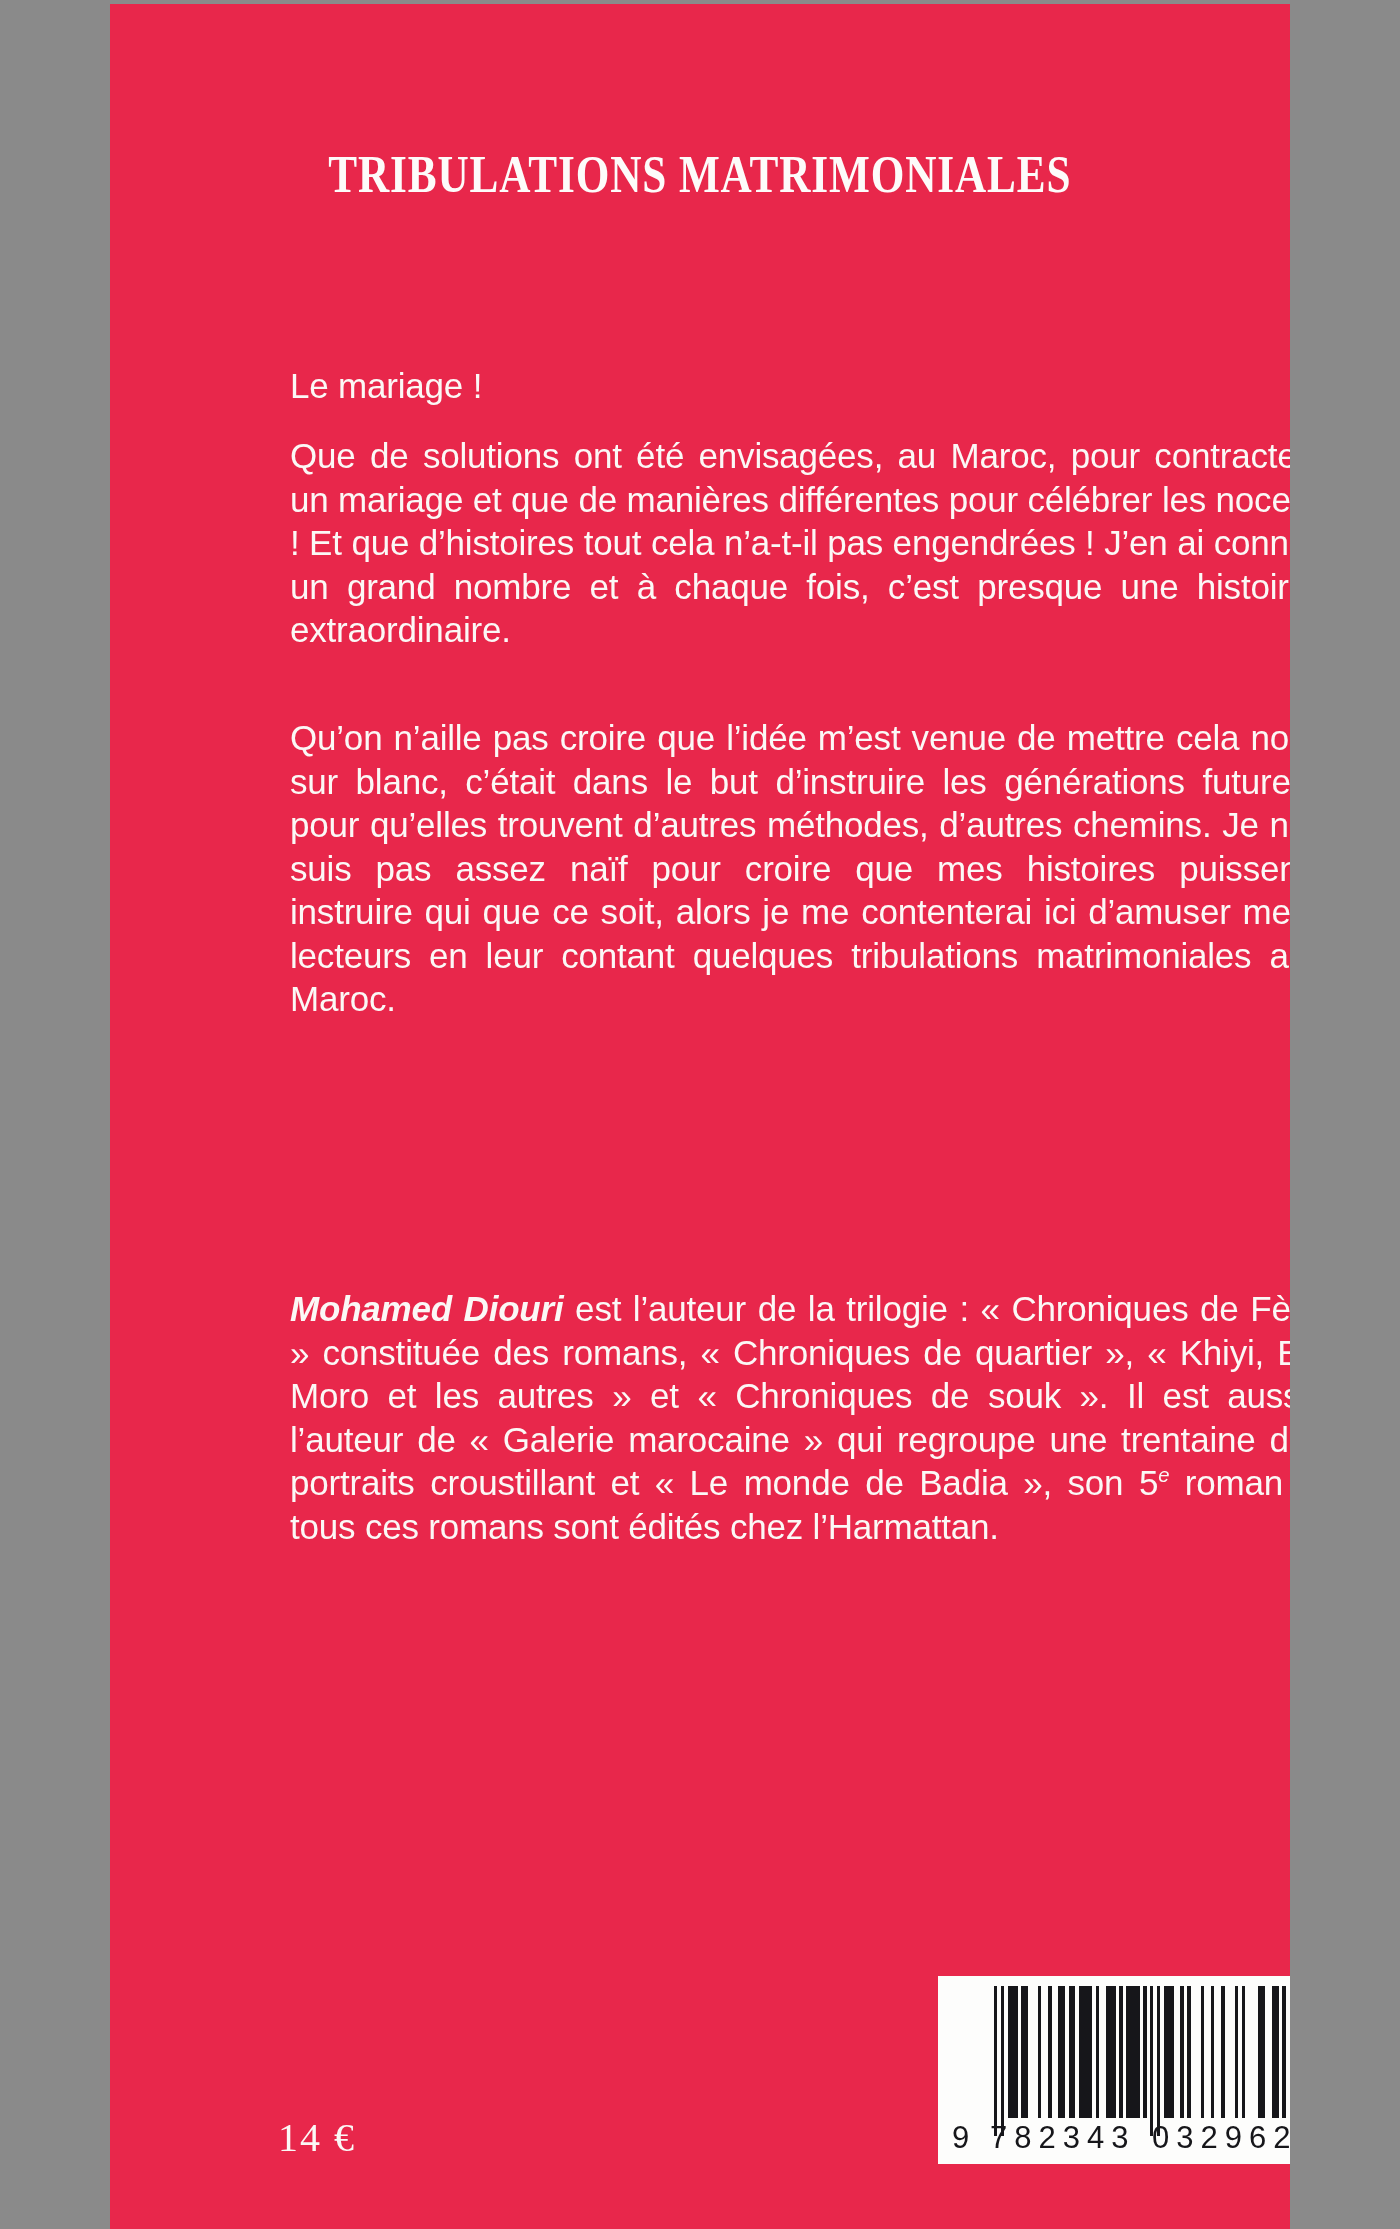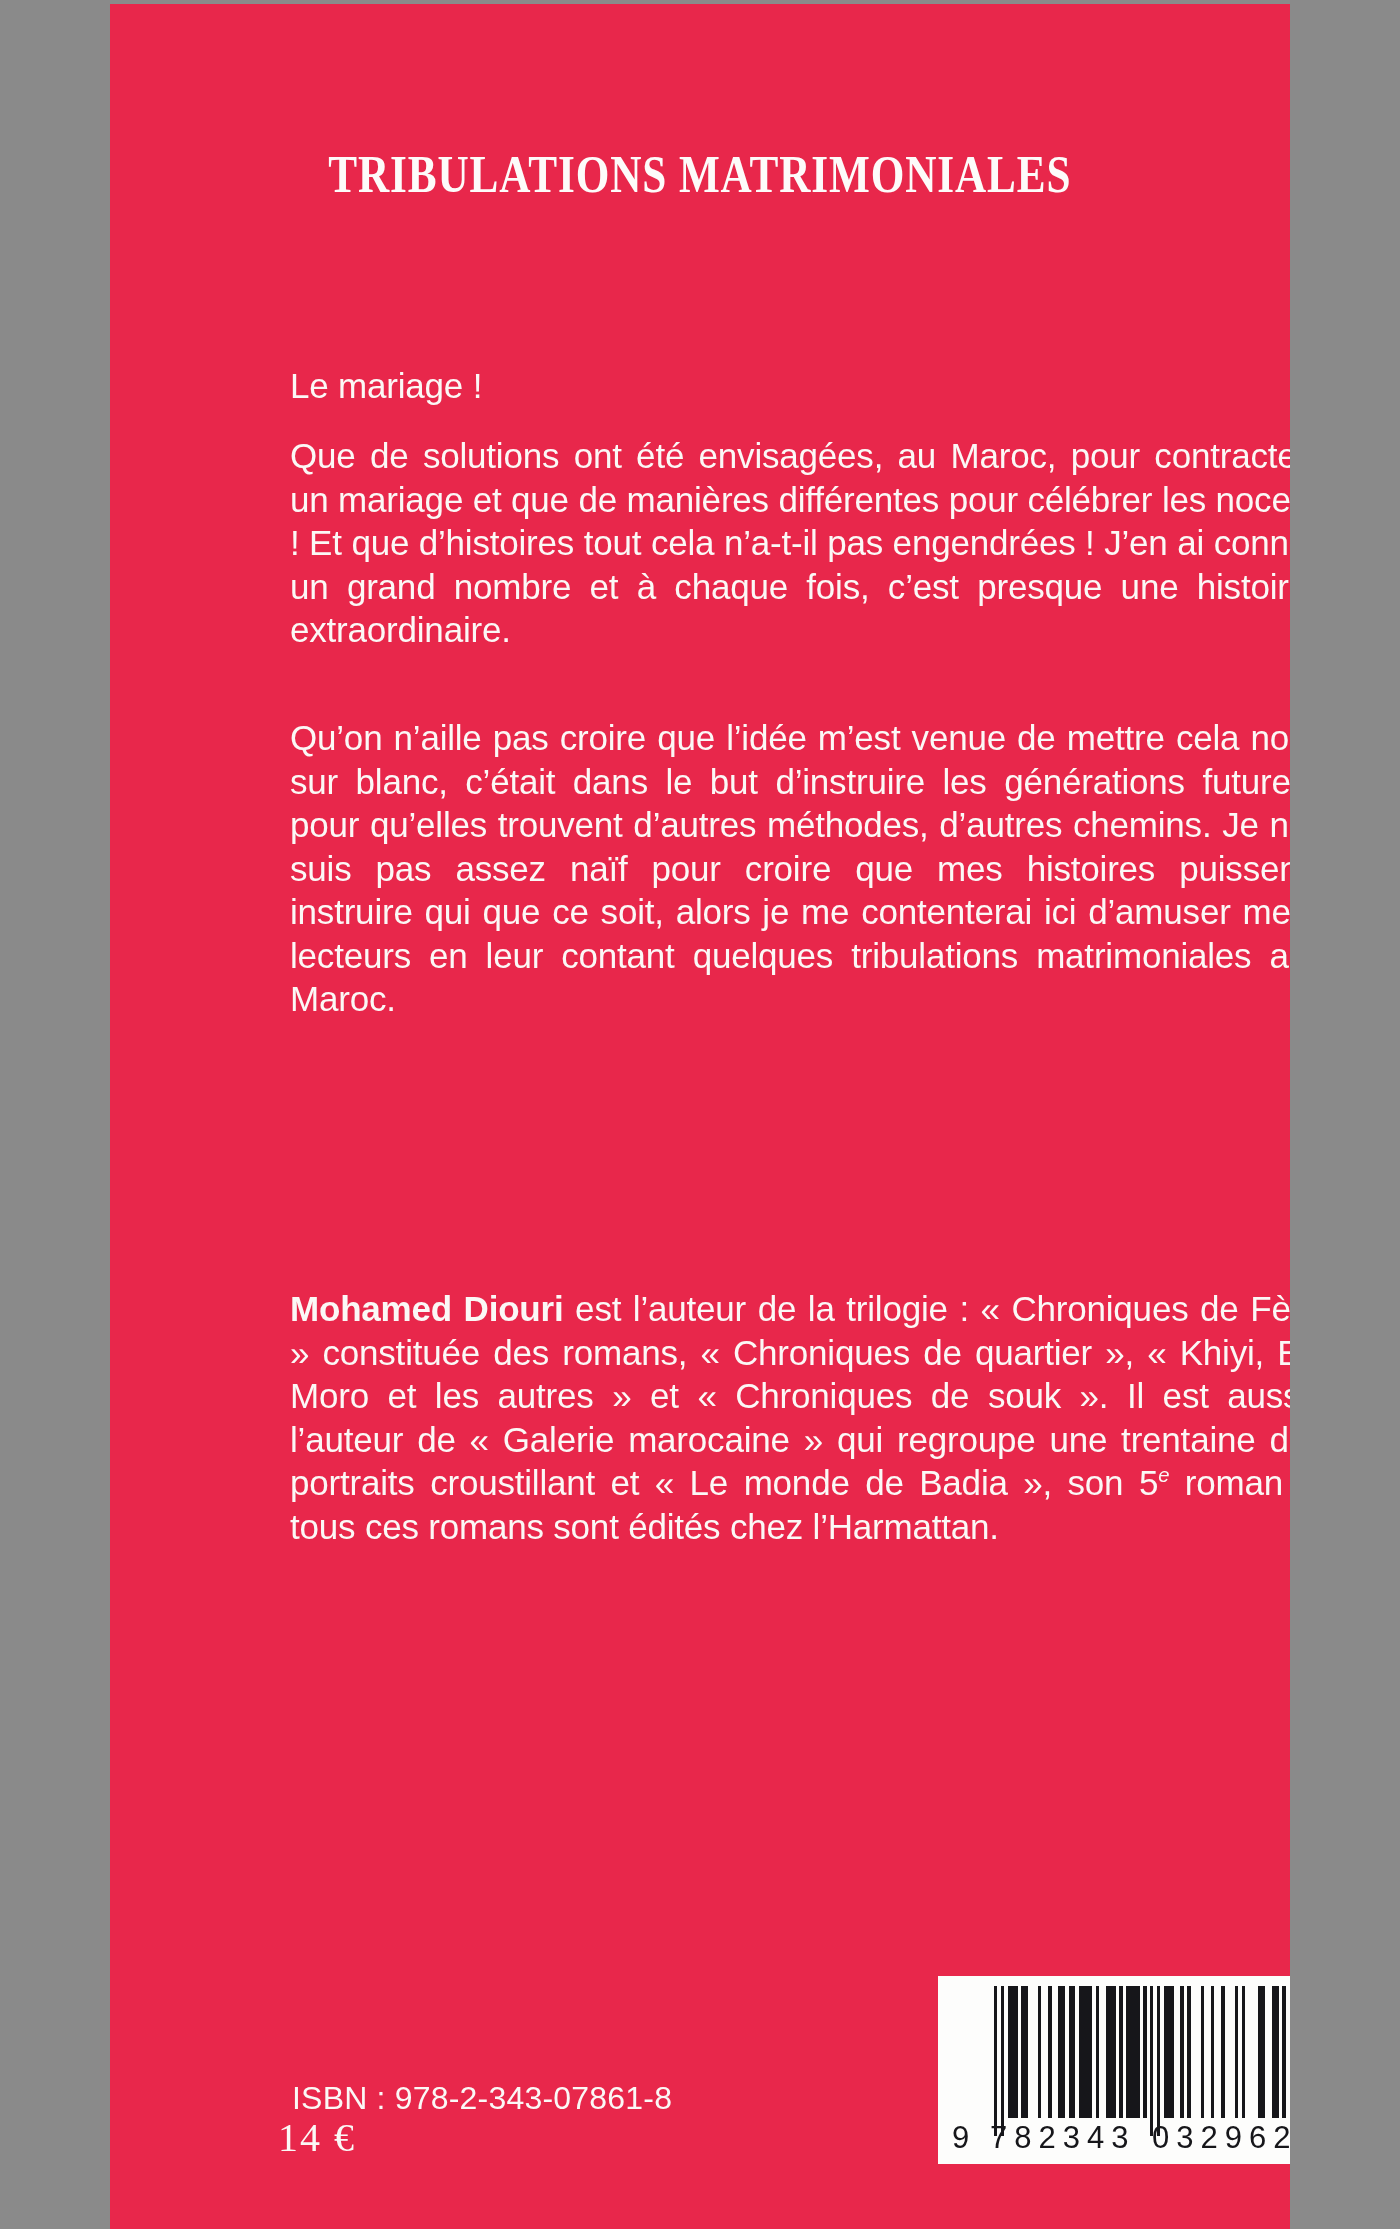--- a/index.html
+++ b/index.html
@@ -48,21 +48,21 @@
     margin:0;
     font-size:35px;
     line-height:43.5px;
     letter-spacing:-0.2px;
     text-align:justify;
   }
   .lead{ top:360px; text-align:left; }
   .para1{ top:430px; }
   .para2{ top:712px; }
   .bio{ top:1283px; }
-  .bio .seg-bold-italic{ font-weight:bold; }
+  .bio .seg-bold-italic{ font-weight:bold; font-style:italic; }
   .bio .seg-italic{ }
   .bio .seg-regular{ font-style:normal; }
   .bio .seg-italic-sup{
     font-style:italic;
     font-size:58%;
     vertical-align:super;
     line-height:0;
   }
   
   .isbn{
@@ -124,21 +124,20 @@
   </div>
 
   <p class="textblock lead">Le mariage !</p>
 
   <p class="textblock para1">Que de solutions ont été envisagées, au Maroc, pour contracter un mariage et que de manières différentes pour célébrer les noces ! Et que d’histoires tout cela n’a-t-il pas engendrées ! J’en ai connu un grand nombre et à chaque fois, c’est presque une histoire extraordinaire.</p>
 
   <p class="textblock para2">Qu’on n’aille pas croire que l’idée m’est venue de mettre cela noir sur blanc, c’était dans le but d’instruire les générations futures pour qu’elles trouvent d’autres méthodes, d’autres chemins. Je ne suis pas assez naïf pour croire que mes histoires puissent instruire qui que ce soit, alors je me contenterai ici d’amuser mes lecteurs en leur contant quelques tribulations matrimoniales au Maroc.</p>
 
   <p class="textblock bio"><span class="seg-bold-italic">Mohamed Diouri</span><span class="seg-italic"> est l’auteur de la trilogie : </span><span class="seg-regular">« Chroniques de Fès » </span><span class="seg-italic">constituée des romans, </span><span class="seg-regular">« Chroniques de quartier », « Khiyi, El Moro et les autres » </span><span class="seg-italic">et </span><span class="seg-regular">« Chroniques de souk »</span><span class="seg-italic">. Il est aussi l’auteur de </span><span class="seg-regular">« Galerie marocaine » </span><span class="seg-italic">qui regroupe une trentaine de portraits croustillant et « </span><span class="seg-regular">Le monde de Badia</span><span class="seg-italic"> », son 5</span><span class="seg-italic-sup">e</span><span class="seg-italic"> roman ; tous ces romans sont édités chez l’Harmattan.</span></p>
 
-  <div class="isbn">ISBN : 978-2-343-07861-8</div>
 
   <div class="price">14 €</div>
 
   <div class="barcode">
     <div class="barcode-inner">
       <div class="bars">
           <div class="module on guard"></div>
           <div class="module guard"></div>
           <div class="module on guard"></div>
           <div class="module"></div>

